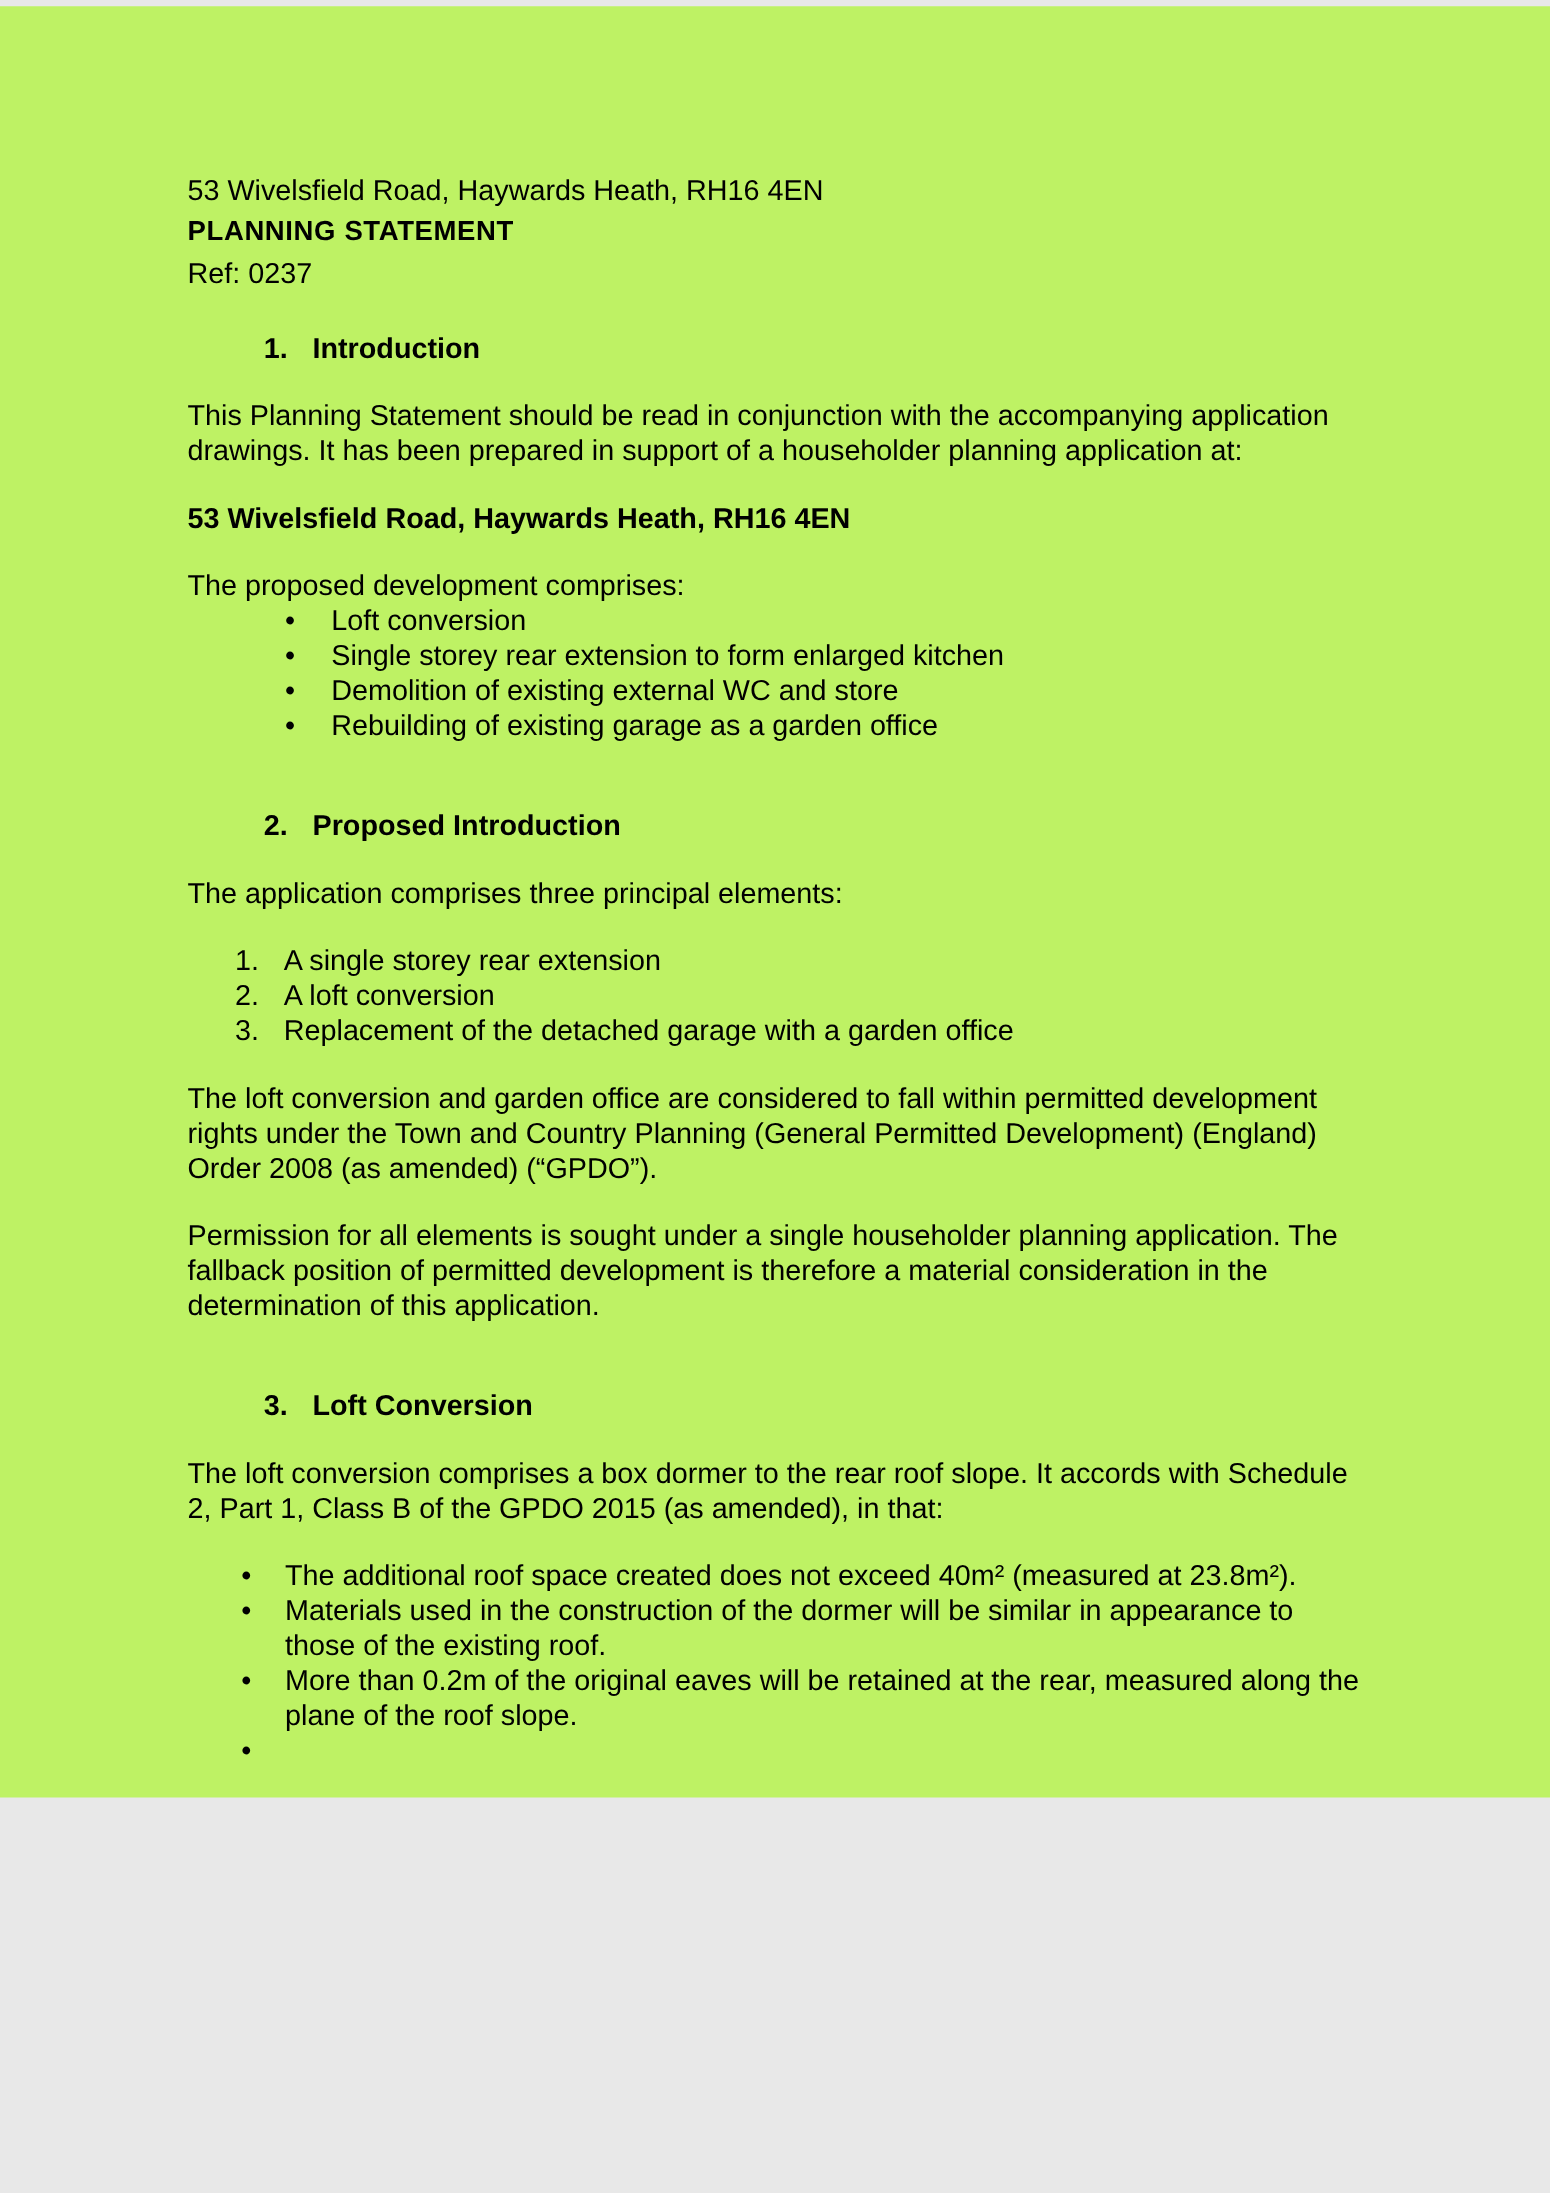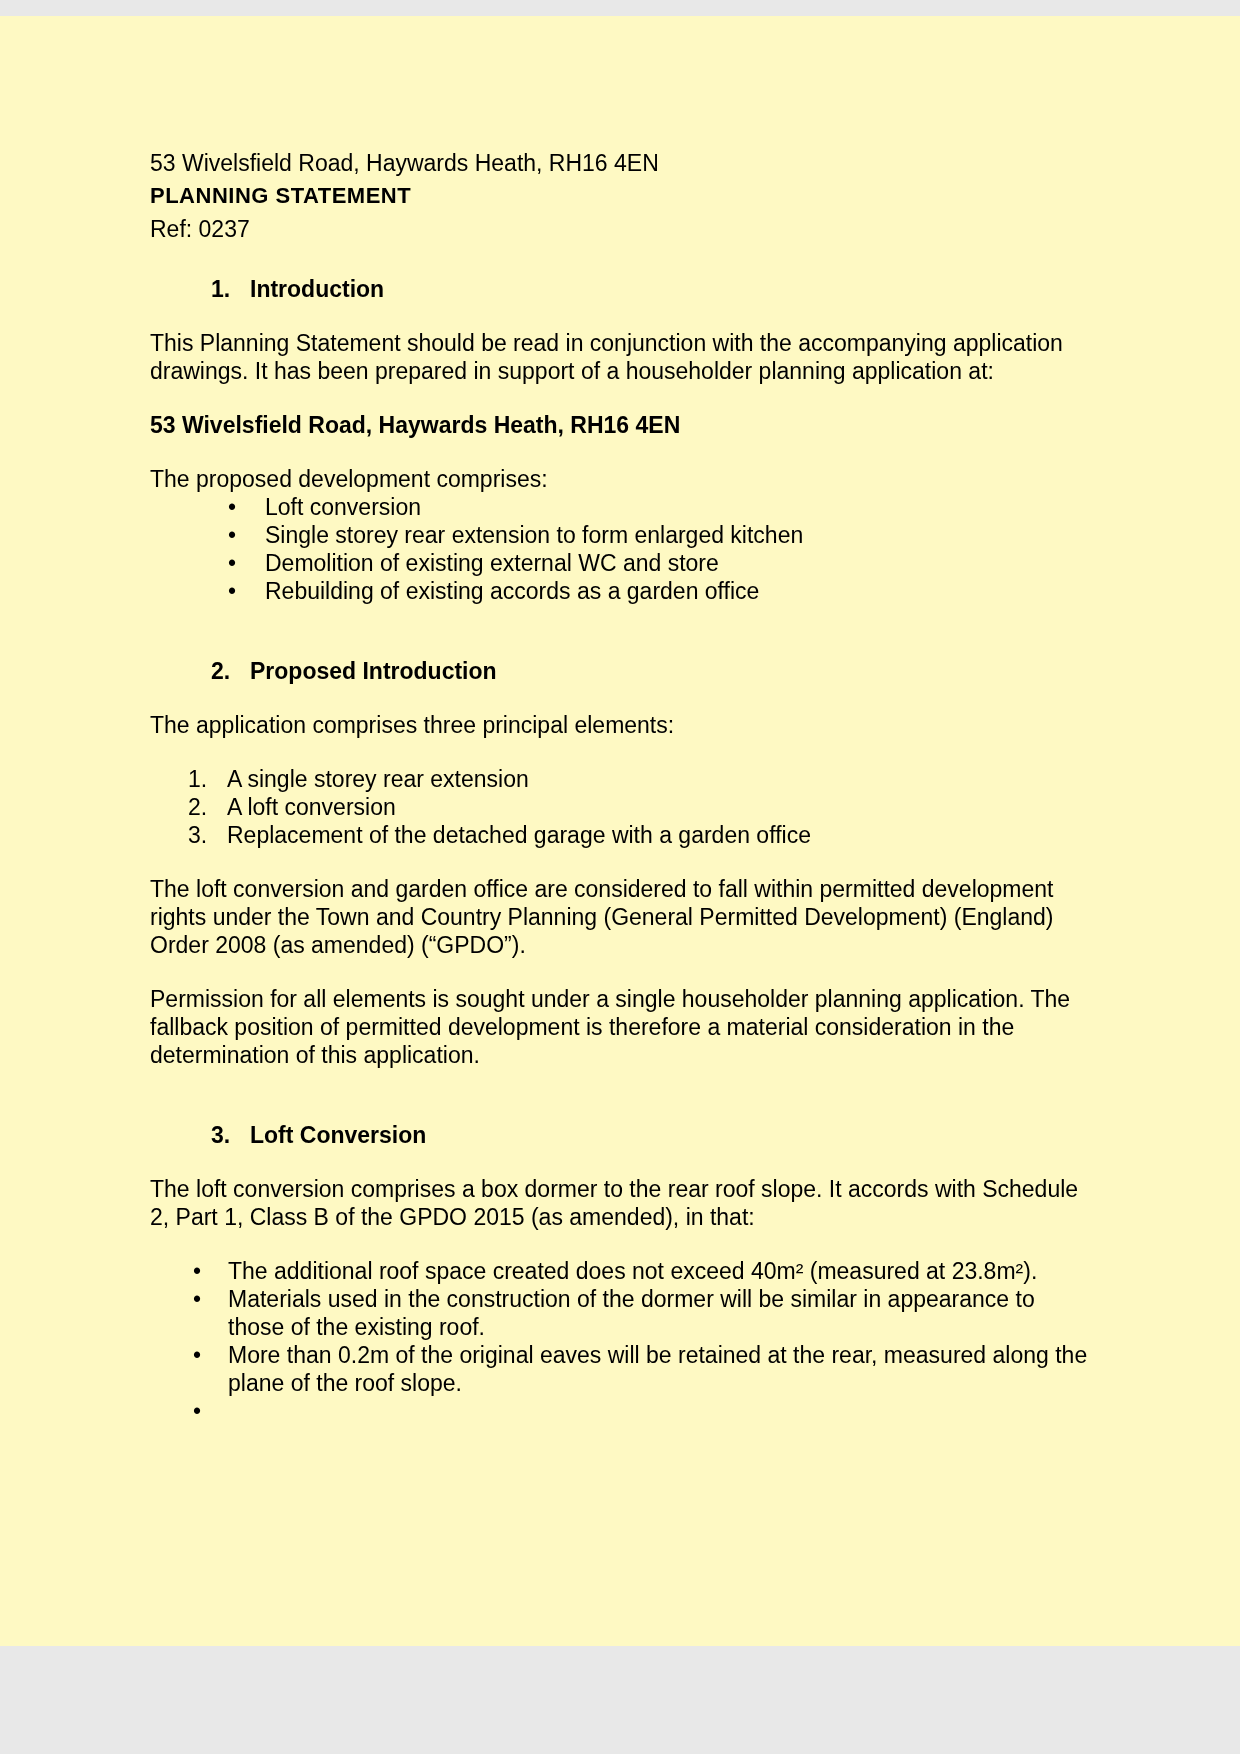--- a/index.html
+++ b/index.html
@@ -1,21 +1,21 @@
 <!DOCTYPE html>
 <html><head>
 <meta charset="utf-8">
 <style>
   html, body { margin: 0; padding: 0; background: #e8e8e8; }
   .page {
     position: relative;
     width: 1240px;
-    height: 1630px;
-    margin: 16px auto;
-    background: #fef9c3;
+    height: 1433px;
+    margin: 5px auto;
+    background: #bef264;
     color: #000000;
     font-family: "Liberation Sans", sans-serif;
     font-size: 23px;
     line-height: 28px;
     overflow: hidden;
   }
   .content {
     position: absolute;
     left: 150px;
     right: 150px;
@@ -84,21 +84,21 @@
       <li>
         <span class="b">•</span>
         <span>Single storey rear extension to form enlarged kitchen</span>
       </li>
       <li>
         <span class="b">•</span>
         <span>Demolition of existing external WC and store</span>
       </li>
       <li>
         <span class="b">•</span>
-        <span>Rebuilding of existing accords as a garden office</span>
+        <span>Rebuilding of existing garage as a garden office</span>
       </li>
     </ul>
 
     <div class="heading">
       <span class="hnum">2.</span>
       <span>Proposed Introduction</span>
     </div>
 
     <p class="para">The application comprises three principal elements:</p>
 

